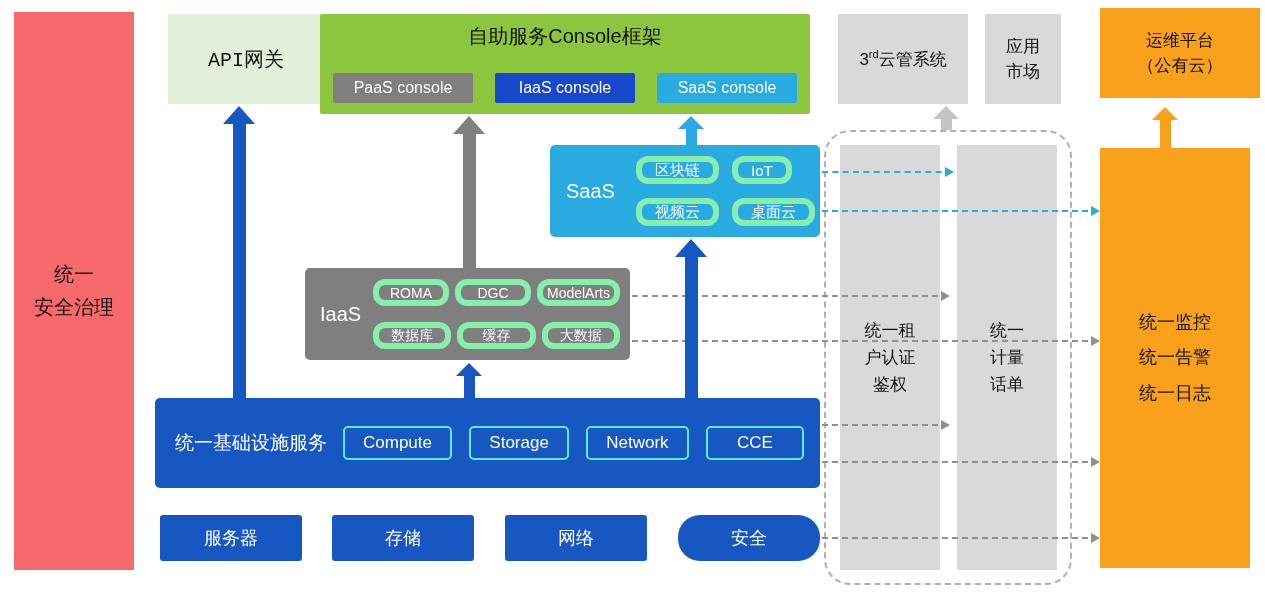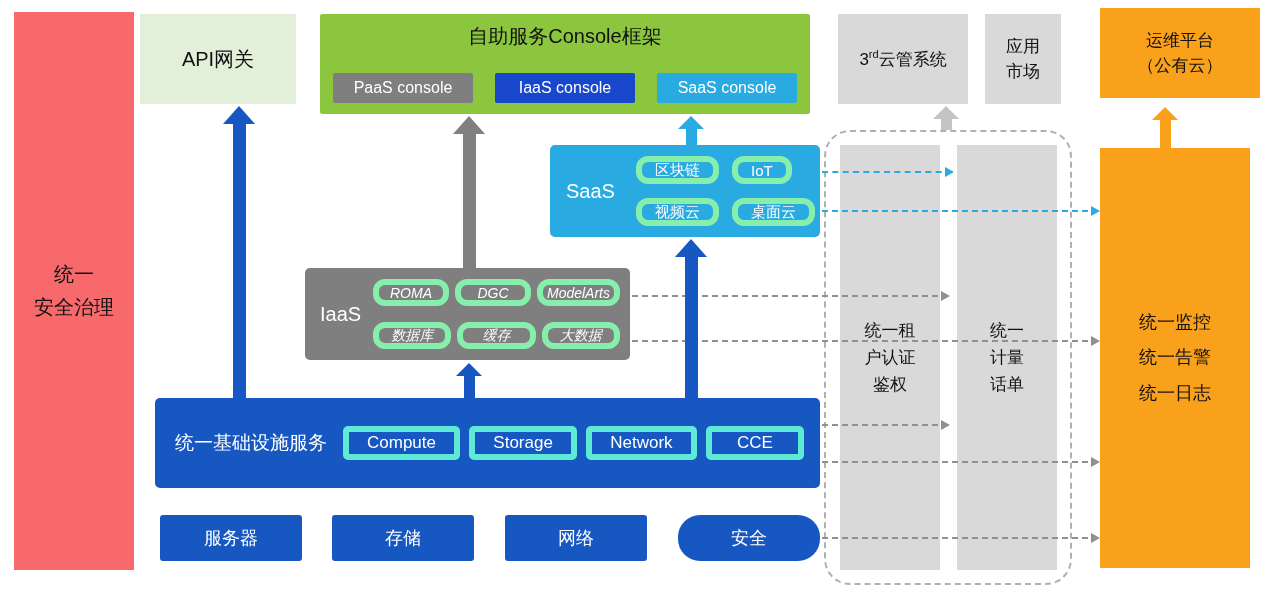--- a/index.html
+++ b/index.html
@@ -7,21 +7,21 @@
   body { font-family:"Liberation Sans","DejaVu Sans",sans-serif; color:#111; }
   .stage { position:relative; width:1265px; height:605px; background:#fff; overflow:hidden; }
 
   .box { position:absolute; display:flex; align-items:center; justify-content:center; text-align:center; }
   .ml { white-space:pre-line; }
 
   
   .red-bar { left:14px; top:12px; width:120px; height:558px; background:#F8696B; font-size:20px; line-height:1.65; }
 
   
-  .api-gw { left:140px; top:14px; width:156px; height:90px; background:#E2EFD9; font-size:20px; }
+  .api-gw { left:168px; top:14px; width:156px; height:90px; background:#E2EFD9; font-size:20px;font-family:Liberation Mono, monospace; }
   .console-frame { position:absolute; left:320px; top:14px; width:490px; height:100px; background:#8CC63F; border-radius:2px; }
   .cf-title { position:absolute; top:9px; width:100%; text-align:center; font-size:20px; color:#111; }
   .cf-row { position:absolute; left:13px; right:13px; bottom:11px; display:flex; justify-content:space-between; }
   .cf-chip { width:140px; height:30px; display:flex; align-items:center; justify-content:center; color:#fff; font-size:16px; border-radius:2px; }
   .cf-chip.iaas { background:#1847CB; }
   .cf-chip.paas { background:#7F7F7F; }
   .cf-chip.saas { background:#29ABE2; }
   .gray-box { background:#D9D9D9; font-size:17px; line-height:1.5; }
   .third { left:838px; top:14px; width:130px; height:90px; }
   .third sup { font-size:11px; vertical-align:super; }
@@ -32,28 +32,28 @@
   .saas-box { position:absolute; left:550px; top:145px; width:270px; height:92px; background:#29ABE2; border-radius:5px; }
   .saas-label { position:absolute; left:16px; top:50%; transform:translateY(-50%); color:#fff; font-size:20px; }
   .saas-chips { position:absolute; left:86px; right:12px; top:11px; bottom:11px; display:flex; flex-direction:column; justify-content:space-between; }
   .chip-row { display:flex; gap:13px; }
   .chip { border:6px solid #86efac; border-radius:12px; color:#fff; font-size:15px; height:28px; display:flex; align-items:center; justify-content:center; padding:0 13px; white-space:nowrap; }
 
   
   .paas-box { position:absolute; left:305px; top:268px; width:325px; height:92px; background:#7F7F7F; border-radius:5px; }
   .paas-label { position:absolute; left:15px; top:50%; transform:translateY(-50%); color:#fff; font-size:20px; }
   .paas-chips { position:absolute; left:68px; right:10px; top:11px; bottom:11px; display:flex; flex-direction:column; justify-content:space-between; }
-  .paas-chips .chip-row { gap:6px;font-style:italic; }
+  .paas-chips .chip-row { gap:6px; }
   .paas-chips .chip { flex:1; font-size:14px; height:27px; padding:0 4px; }
 
   
   .infra-box { position:absolute; left:155px; top:398px; width:665px; height:90px; background:#1757C2; border-radius:5px; }
   .infra-label { position:absolute; left:20px; top:50%; transform:translateY(-50%); color:#fff; font-size:19px; }
   .infra-chips { position:absolute; left:188px; right:16px; top:0; bottom:0; display:flex; align-items:center; justify-content:space-between; }
-  .infra-chip { border:6px solid #5eead4; border-radius:5px; height:34px; min-width:98px; padding:0 18px; font-size:17px; color:#fff; display:flex; align-items:center; justify-content:center; }
+  .infra-chip { border:2px solid #5eead4; border-radius:5px; height:34px; min-width:98px; padding:0 18px; font-size:17px; color:#fff; display:flex; align-items:center; justify-content:center; }
 
   
   .bottom-box { height:46px; top:515px; background:#1757C2; color:#fff; font-size:18px; border-radius:3px; }
   .bb1 { left:160px; width:142px; }
   .bb2 { left:332px; width:142px; }
   .bb3 { left:505px; width:142px; }
   .bb4 { left:678px; width:142px;border-radius:22px; }
 
   
   .dashed-group { position:absolute; left:824px; top:130px; width:248px; height:455px; border:2px dashed #B0B0B0; border-radius:26px; }

